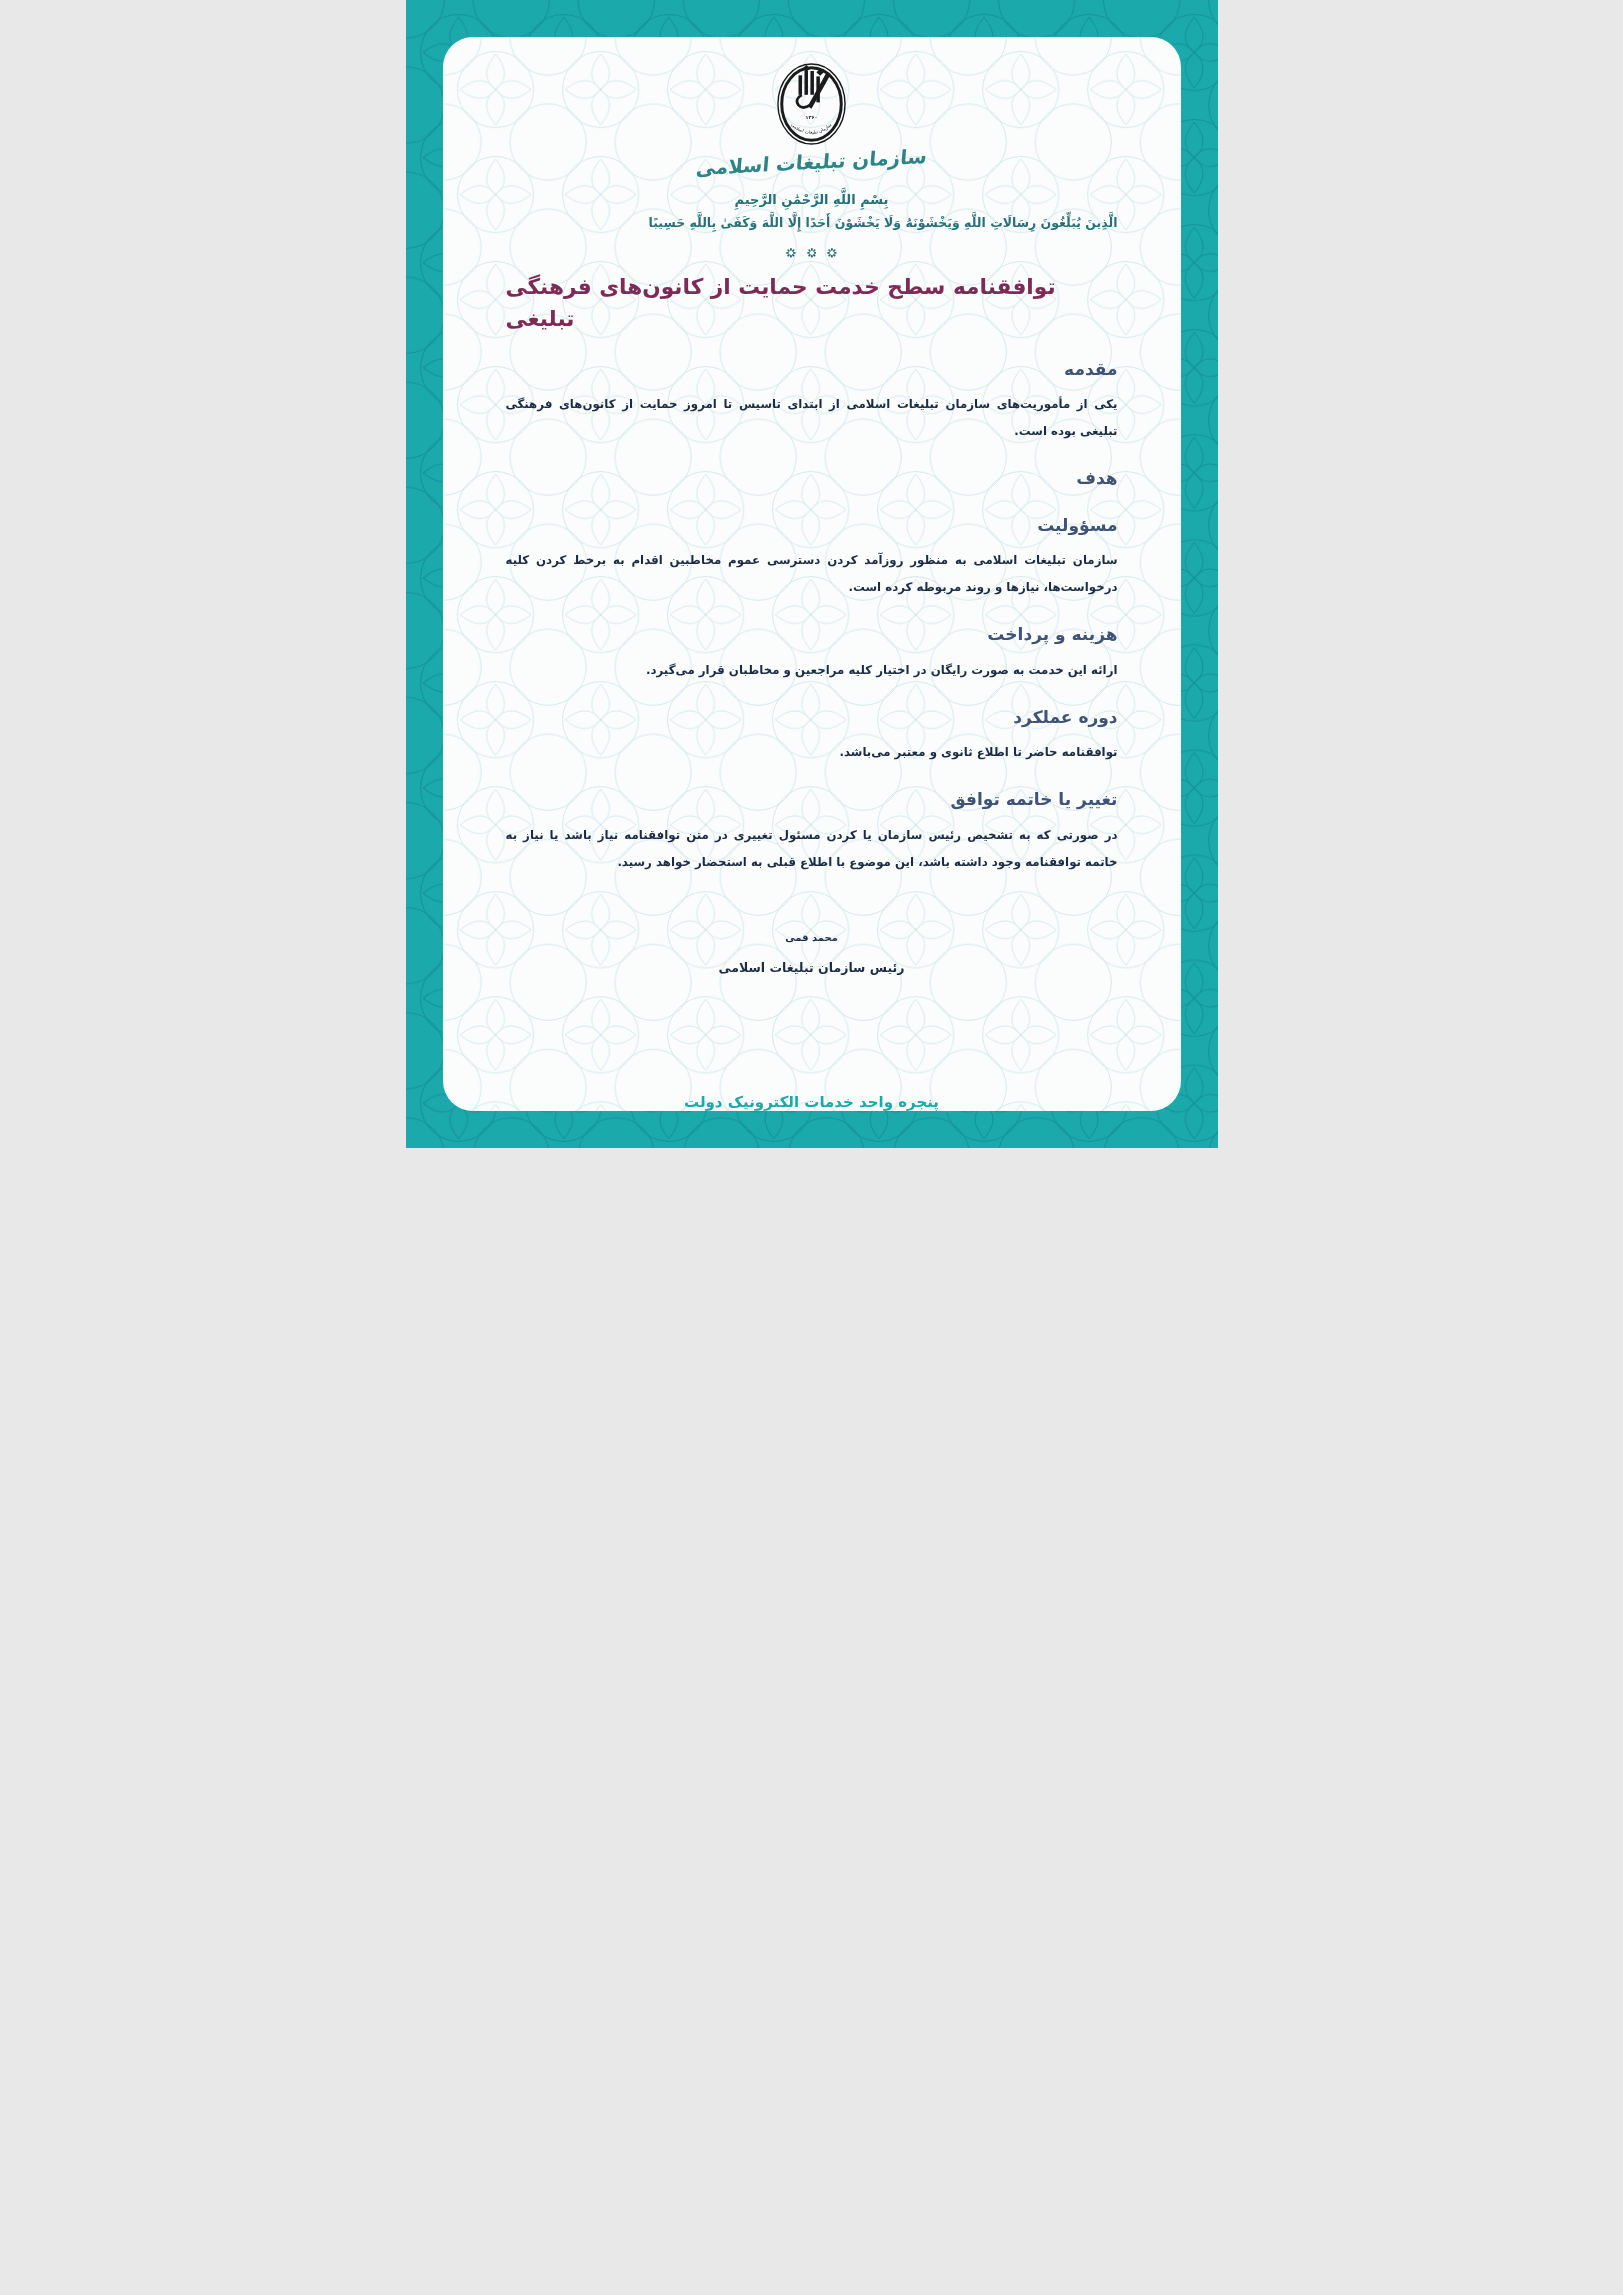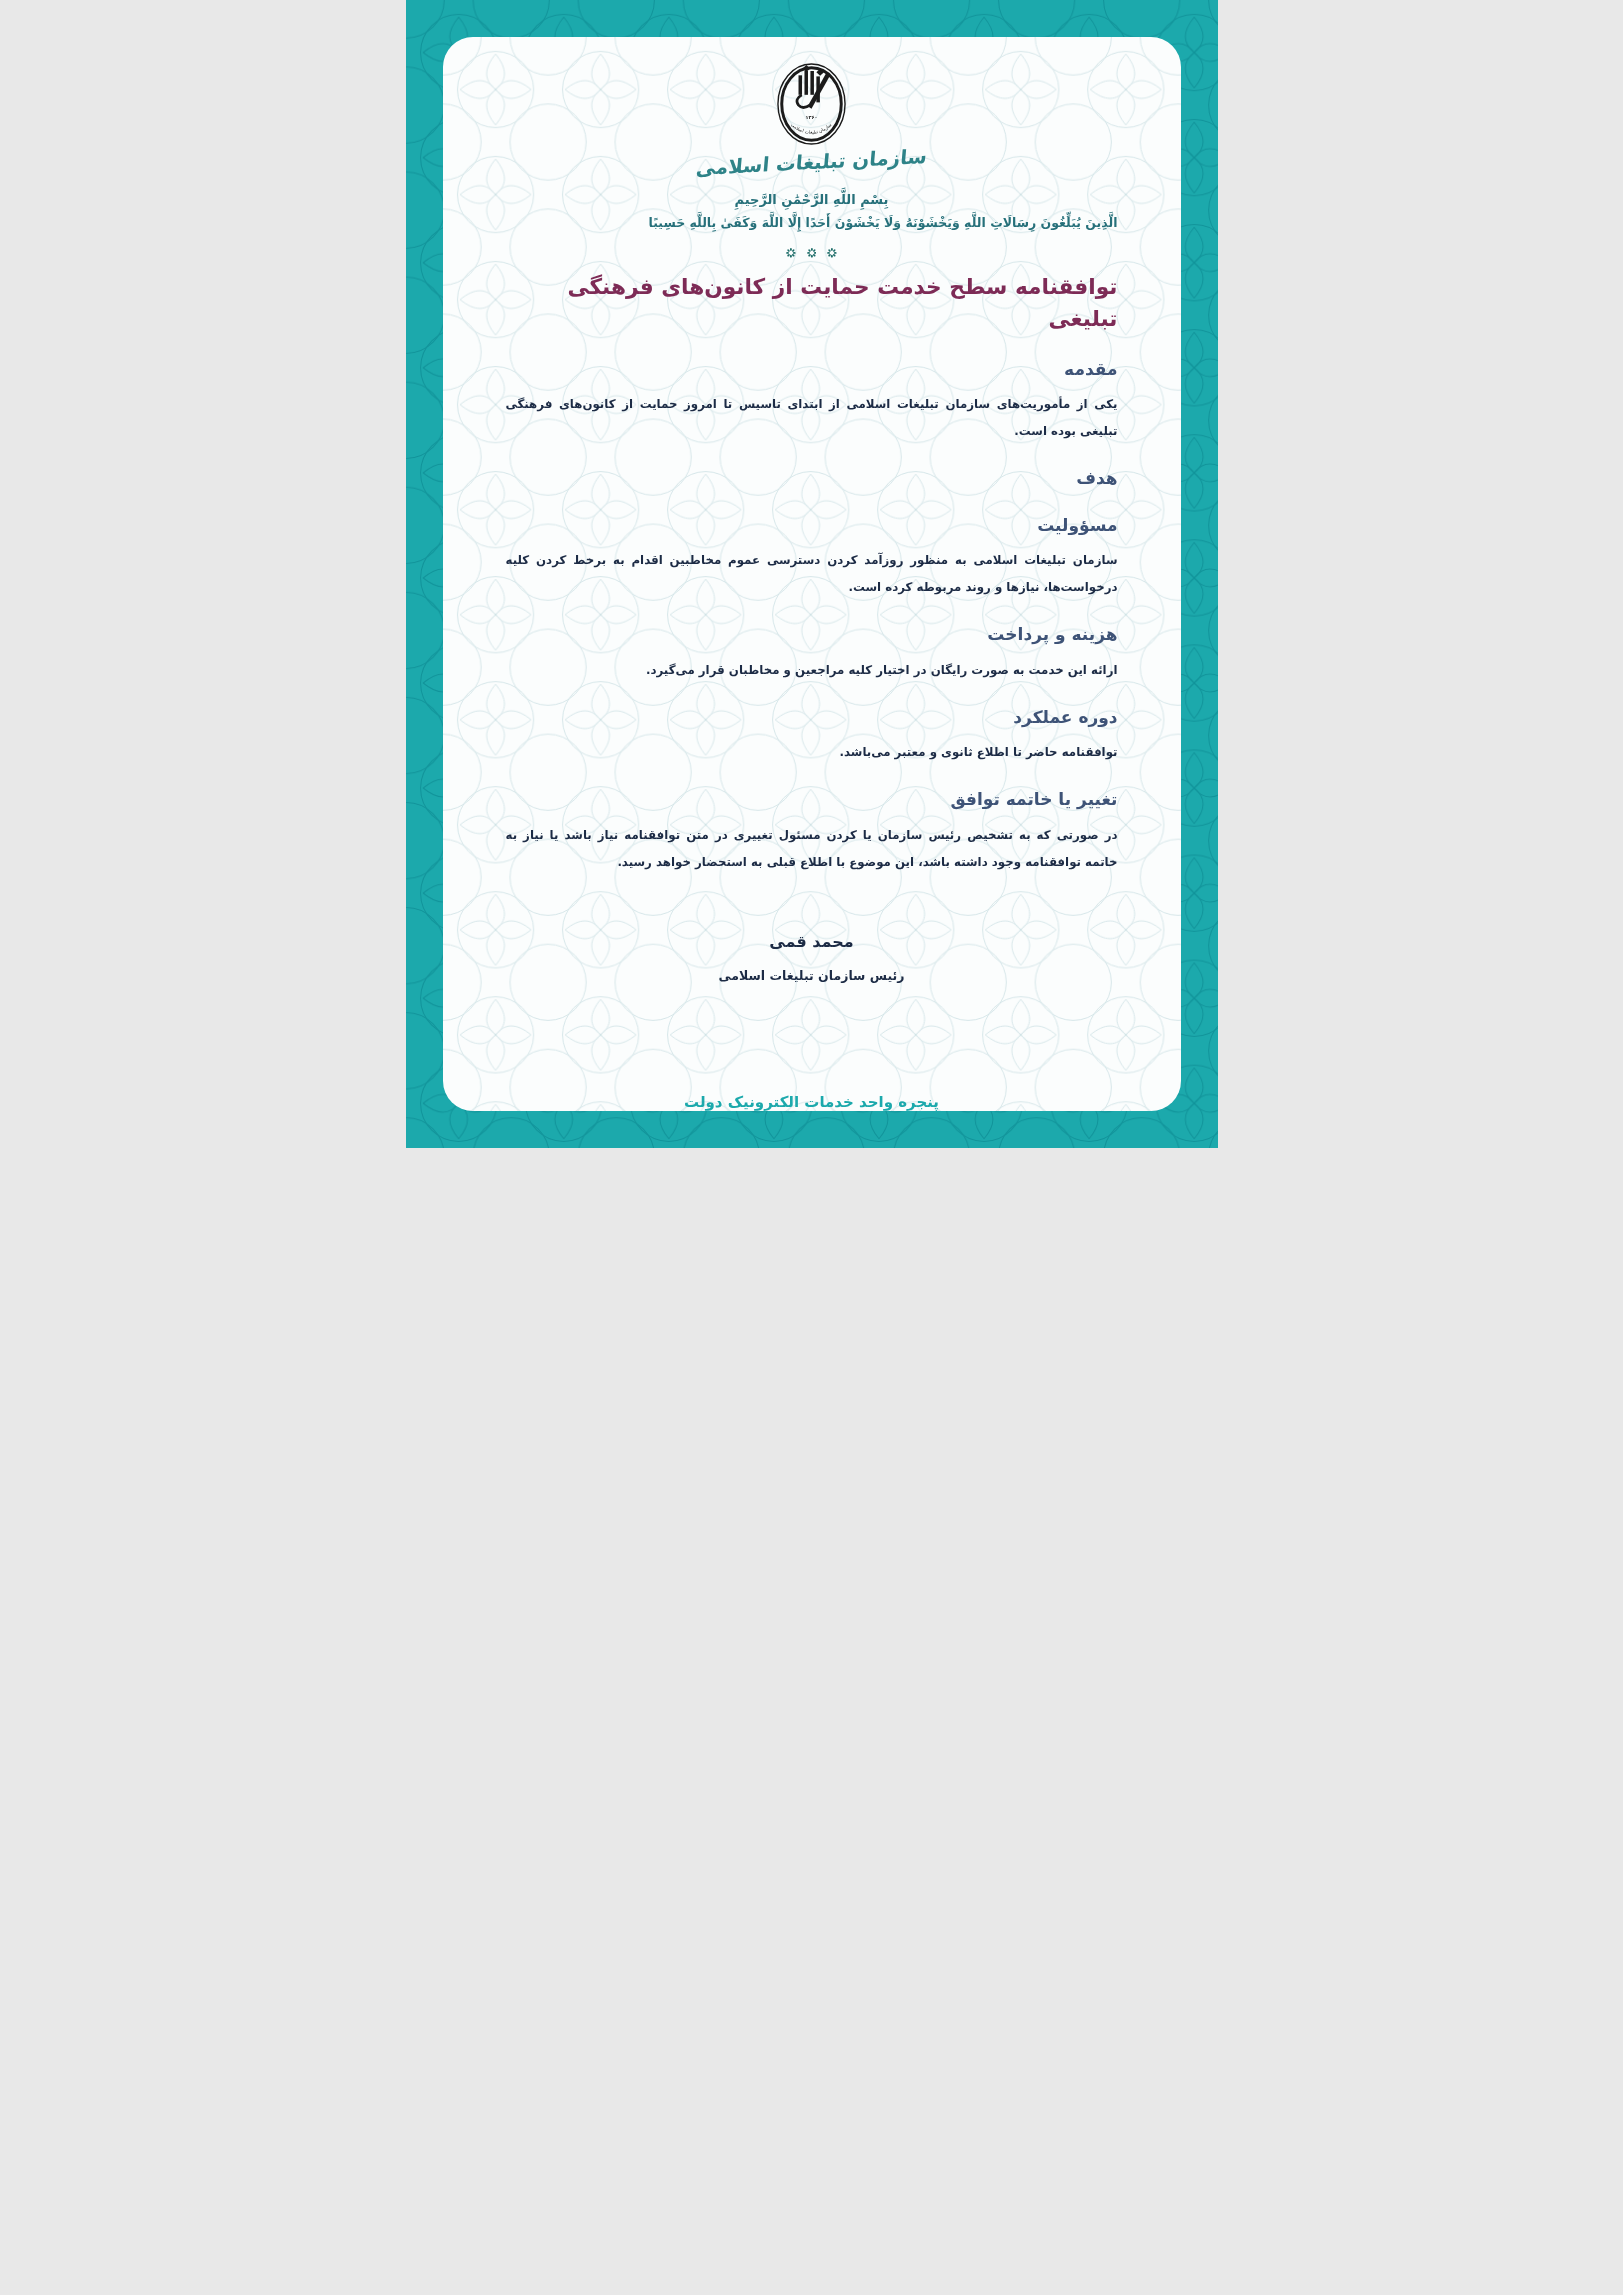--- a/index.html
+++ b/index.html
@@ -35,34 +35,34 @@
     margin-top:15.8px;color:var(--bismillah);font-weight:bold;
     font-size:13px;line-height:1.6;text-align:center;width:100%;
   }
   .verse{
     margin-top:2.6px;color:var(--bismillah);font-weight:bold;
     font-size:12.5px;line-height:1.6;text-align:right;width:100%;
   }
   .ornaments{margin-top:14.4px;display:flex;gap:10.5px;justify-content:center;}
   .doc-title{
     margin-top:13px;color:var(--title);font-weight:bold;
-    font-size:21.7px;line-height:1.5;text-align:right;width:100%;
+    font-size:21.7px;line-height:1.5;text-align:left;width:100%;
     letter-spacing:-0.3px;
   }
   .sections{width:100%;}
   .sec h2{
     margin:21px 0 9.2px 0;color:var(--heading);
     font-size:17px;font-weight:bold;line-height:1.5;
   }
   .sec p{
     color:var(--body_text);font-size:11.8px;font-weight:bold;
     line-height:2.28;text-align:justify;
   }
   .sign-block{width:100%;text-align:center;margin-top:56px;}
-  .sign-name{color:var(--body_text);font-size:16px;font-weight:bold;}
+  .sign-name{color:var(--body_text);font-size:10px;font-weight:bold;}
   .sign-role{color:var(--body_text);font-size:12.5px;font-weight:bold;margin-top:17px;}
   .footer-label{
     position:absolute;left:0;right:0;bottom:0;
     text-align:center;color:var(--footer);
     font-size:15px;font-weight:bold;letter-spacing:-0.3px;
   }
 </style>
 </head>
 <body>
 

